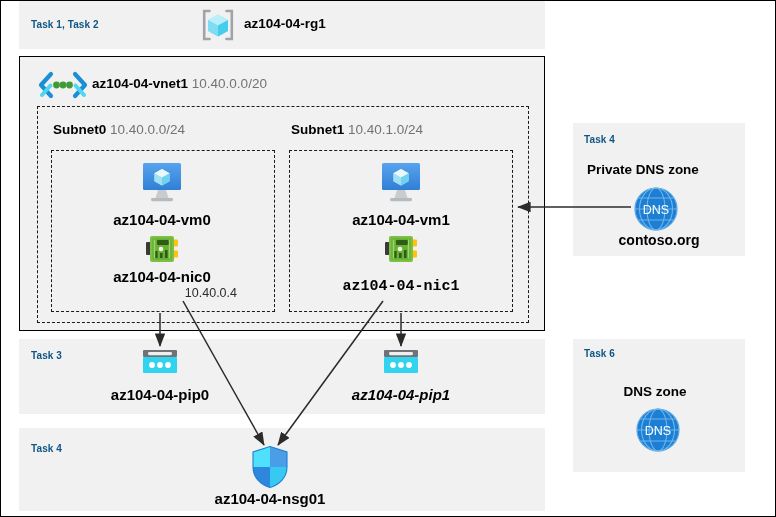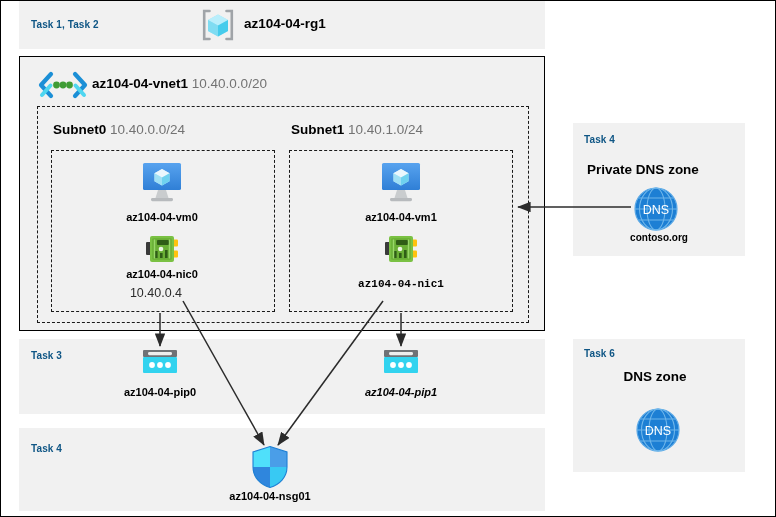--- a/index.html
+++ b/index.html
@@ -10,21 +10,21 @@
   .panel{position:absolute;background:#f1f1f1;box-sizing:border-box;}
   .vnetbox{position:absolute;background:#f1f1f1;border:1px solid #000000;box-sizing:border-box;}
   .dashed{position:absolute;border:1.5px dashed #1a1a1a;box-sizing:border-box;}
 
   .task-label{position:absolute;color:#0f5685;font-weight:bold;font-size:10px;
               letter-spacing:.1px;white-space:nowrap;}
   .res-title{position:absolute;font-size:13.5px;white-space:nowrap;color:#1a1a1a;}
   .res-title b{font-weight:bold;color:#000000;}
   .res-title span.cidr{font-weight:normal;color:#737373;}
 
-  .node-label{position:absolute;text-align:center;font-size:11px;font-weight:bold;
+  .node-label{position:absolute;text-align:center;font-size:15px;font-weight:bold;
               color:#000000;white-space:nowrap;}
   .node-sub{position:absolute;text-align:center;font-size:12.5px;font-weight:normal;
             color:#2b2b2b;white-space:nowrap;}
   .heading{position:absolute;text-align:center;font-size:13.5px;font-weight:bold;
            color:#000000;white-space:nowrap;}
 
   .icon{position:absolute;}
   svg{display:block;overflow:visible;}
   #wires{position:absolute;left:0;top:0;width:776px;height:517px;pointer-events:none;}
 </style>
@@ -121,21 +121,21 @@
       <circle cx="17" cy="15" r="2.3" fill="#edf6e4"></circle>
       <rect x="11" y="17" width="2.6" height="7" fill="#2f5d16"></rect>
       <rect x="16" y="19" width="2.6" height="5" fill="#2f5d16"></rect>
       <rect x="21" y="16" width="2.6" height="8" fill="#2f5d16"></rect>
       <path d="M10.5 5.5 v19" stroke="#9ad86a" stroke-width="1.4" fill="none"></path>
       <path d="M25.5 5.5 v19" stroke="#9ad86a" stroke-width="1.4" fill="none"></path>
     </svg>
   </div>
 
   <div class="node-label" style="left:86px;top:267px;width:150px;">az104-04-nic0</div>
-  <div class="node-sub" style="left:80px;top:285px;width:150px;">10.40.0.4</div>
+  <div class="node-sub" style="left:86px;top:285px;width:150px;text-align:right;">10.40.0.4</div>
 
   <div class="res-title" style="left:290px;top:121px;text-align:right;">
     <b>Subnet1</b>
     <span class="cidr">10.40.1.0/24</span>
   </div>
 
   <div class="dashed" style="left:288px;top:149px;width:224px;height:162px;"></div>
 
   <div class="icon" style="left:374px;top:160px;">
     <svg width="52" height="44" viewBox="0 0 52 44">
@@ -240,27 +240,27 @@
         <ellipse cx="23" cy="23" rx="9" ry="21"></ellipse>
         <ellipse cx="23" cy="23" rx="16.5" ry="21"></ellipse>
         <line x1="2" y1="23" x2="44" y2="23"></line>
         <path d="M5.5 12 H40.5"></path>
         <path d="M5.5 34 H40.5"></path>
       </g>
       <text x="23" y="28" text-anchor="middle" font-family="Liberation Sans, sans-serif" font-size="12.5" fill="#ffffff">DNS</text>
     </svg>
   </div>
 
-  <div class="node-label" style="left:572px;top:231px;width:172px;font-size:10px;">contoso.org</div>
+  <div class="node-label" style="left:572px;top:231px;width:172px;font-size:14px;">contoso.org</div>
 
   <div class="panel" style="left:572px;top:338px;width:172px;height:133px;"></div>
 
   <div class="task-label" style="left:583px;top:347px;">Task 6</div>
 
-  <div class="heading" style="left:572px;top:368px;width:164px;">DNS zone</div>
+  <div class="heading" style="left:572px;top:383px;width:164px;">DNS zone</div>
 
   <div class="icon" style="left:634px;top:406px;">
     <svg width="46" height="46" viewBox="0 0 46 46">
       <circle cx="23" cy="23" r="21" fill="#1d7fd4"></circle>
       <circle cx="23" cy="23" r="21" fill="none" stroke="#5aa8e6" stroke-width="1.2"></circle>
       <g fill="none" stroke="#6fb6ea" stroke-width="1.1">
         <ellipse cx="23" cy="23" rx="9" ry="21"></ellipse>
         <ellipse cx="23" cy="23" rx="16.5" ry="21"></ellipse>
         <line x1="2" y1="23" x2="44" y2="23"></line>
         <path d="M5.5 12 H40.5"></path>

